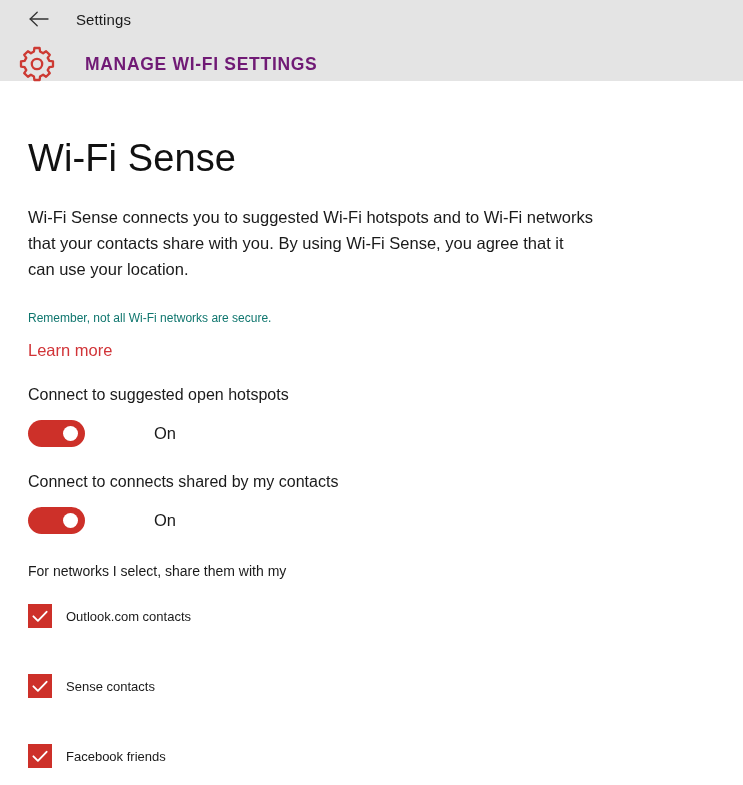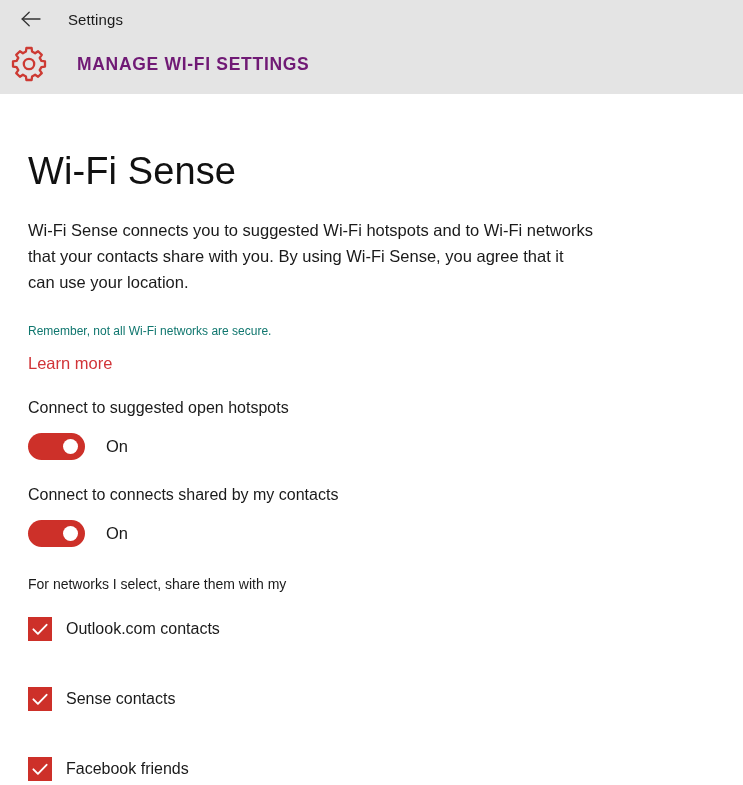--- a/index.html
+++ b/index.html
@@ -12,24 +12,25 @@
     background: #ffffff;
     font-family: "Liberation Sans", sans-serif;
     color: #000000;
     overflow: hidden;
     -webkit-font-smoothing: antialiased;
   }
 
   
   .app-header {
     background: #e4e4e4;
-    height: 94px;
+    height: 81px;
     width: 100%;
     position: relative;
     box-sizing: border-box;
+    padding-left: 8px;
   }
   .titlebar-row {
     height: 38px;
     display: flex;
     align-items: center;
     padding-left: 14px;
   }
   .back-button {
     width: 34px;
     height: 30px;
@@ -112,20 +113,21 @@
   .setting-block { padding-top: 24px; }
   .setting-label {
     font-size: 16px;
     color: #1a1a1a;
     line-height: 22px;
   }
   .toggle-row {
     display: flex;
     align-items: center;
     padding-top: 14px;
+    gap: 48px;
   }
   .toggle {
     width: 57px;
     height: 27px;
     border-radius: 14px;
     background: #cd3029;
     position: relative;
     flex: none;
     cursor: pointer;
   }
@@ -163,21 +165,21 @@
     height: 24px;
     background: #cd3029;
     flex: none;
     display: flex;
     align-items: center;
     justify-content: center;
     box-sizing: border-box;
   }
   .checkbox svg { display: block; }
   .checkbox-label {
-    font-size: 16px;
+    font-size: 13px;
     color: #1a1a1a;
     margin-left: 14px;
   }
 </style>
 </head>
 <body>
 
 <div class="app-header">
 
   <div class="titlebar-row">

